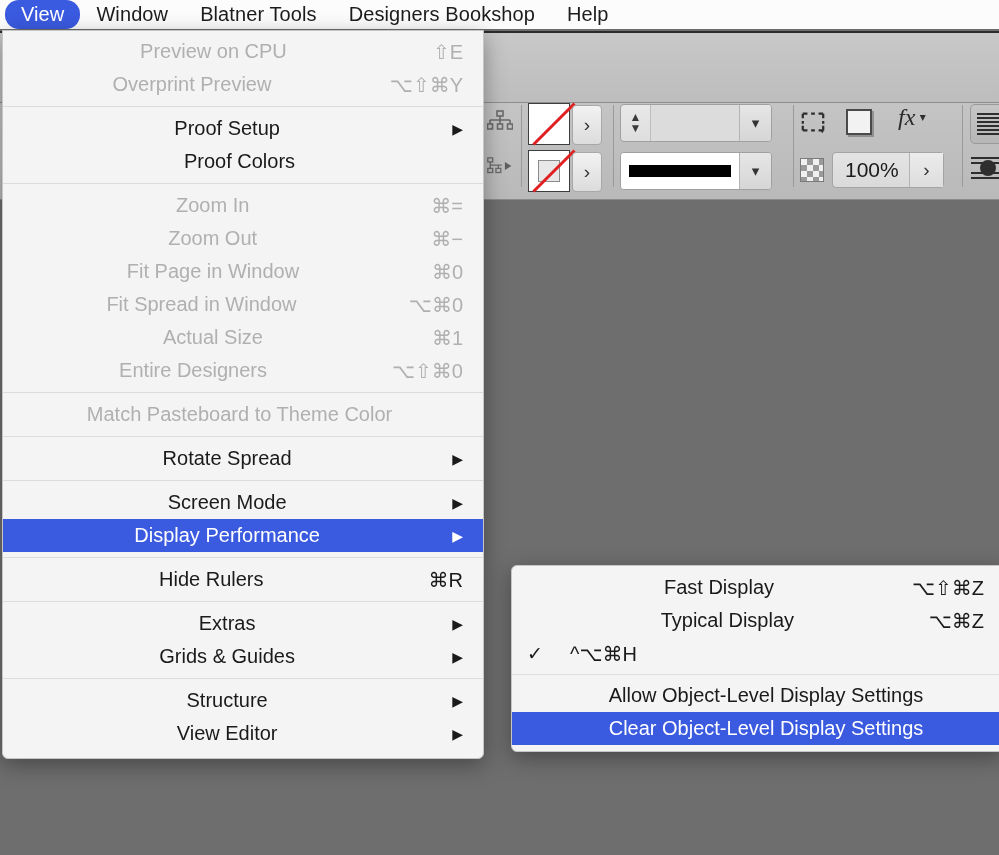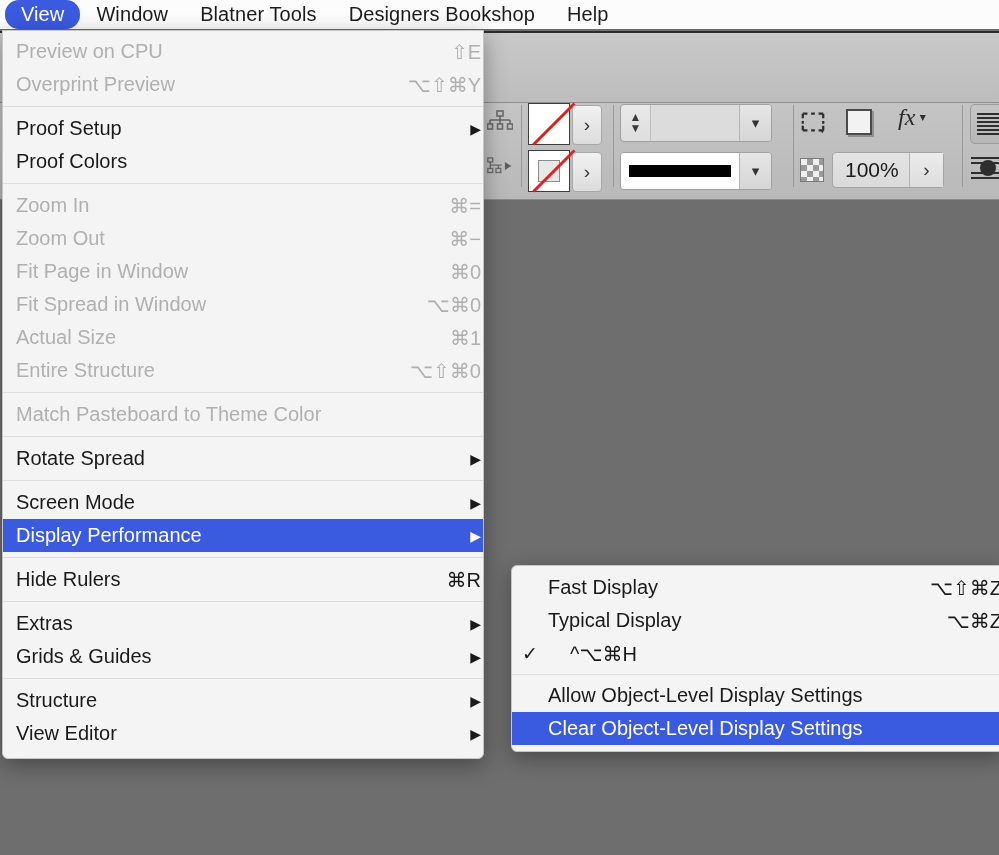--- a/index.html
+++ b/index.html
@@ -135,23 +135,24 @@
     border-radius: 6px;
     box-shadow: 0 6px 22px rgba(0,0,0,0.35);
     padding: 5px 0;
     overflow: hidden;
   }
   #main-menu { left: 2px; top: 30px; width: 482px; border-top-left-radius: 0; border-top-right-radius: 0; padding-top: 4px; padding-bottom: 8px; }
   #submenu { left: 511px; top: 565px; width: 494px; padding: 5px 0 6px 0; }
 
   .menu-row {
     display: flex; align-items: center;
-    height: 33px; padding: 0 2px 0 13px;
+    height: 33px; padding: 0 20px 0 13px;
     font-size: 20px; color: #1a1a1a;
     white-space: nowrap;
+    text-align: center;
   }
   .menu-row.disabled { color: #b0b0b0; }
   .menu-row.selected { background: #3a5ae0; color: #ffffff; }
   .check-col { width: 26px; font-size: 19px; color: inherit; flex: 0 0 26px; }
   .label-col { flex: 1; }
   .shortcut-col { color: inherit; font-size: 20px; padding-left: 22px; }
   .menu-row.disabled .shortcut-col { color: #b0b0b0; }
   .arrow-col { font-size: 14px; line-height: 1; padding-left: 14px; }
   .menu-sep { height: 1px; background: #dcdcdc; margin: 5px 0; }
   #submenu .menu-sep { background: #dedede; margin: 4px 0; }
@@ -329,21 +330,21 @@
     </div>
     <div class="menu-row disabled">
       <span class="label-col">Fit Spread in Window</span>
       <span class="shortcut-col">⌥⌘0</span>
     </div>
     <div class="menu-row disabled">
       <span class="label-col">Actual Size</span>
       <span class="shortcut-col">⌘1</span>
     </div>
     <div class="menu-row disabled">
-      <span class="label-col">Entire Structure</span>
+      <span class="label-col">Entire Designers</span>
       <span class="shortcut-col">⌥⇧⌘0</span>
     </div>
 
     <div class="menu-sep"></div>
 
     <div class="menu-row disabled">
       <span class="label-col">Match Pasteboard to Theme Color</span>
     </div>
 
     <div class="menu-sep"></div>

